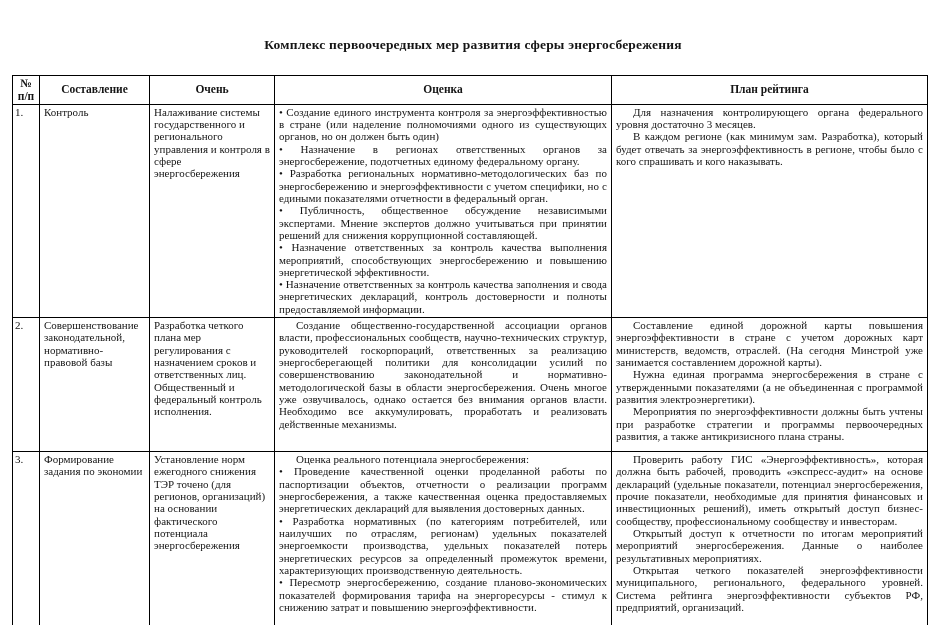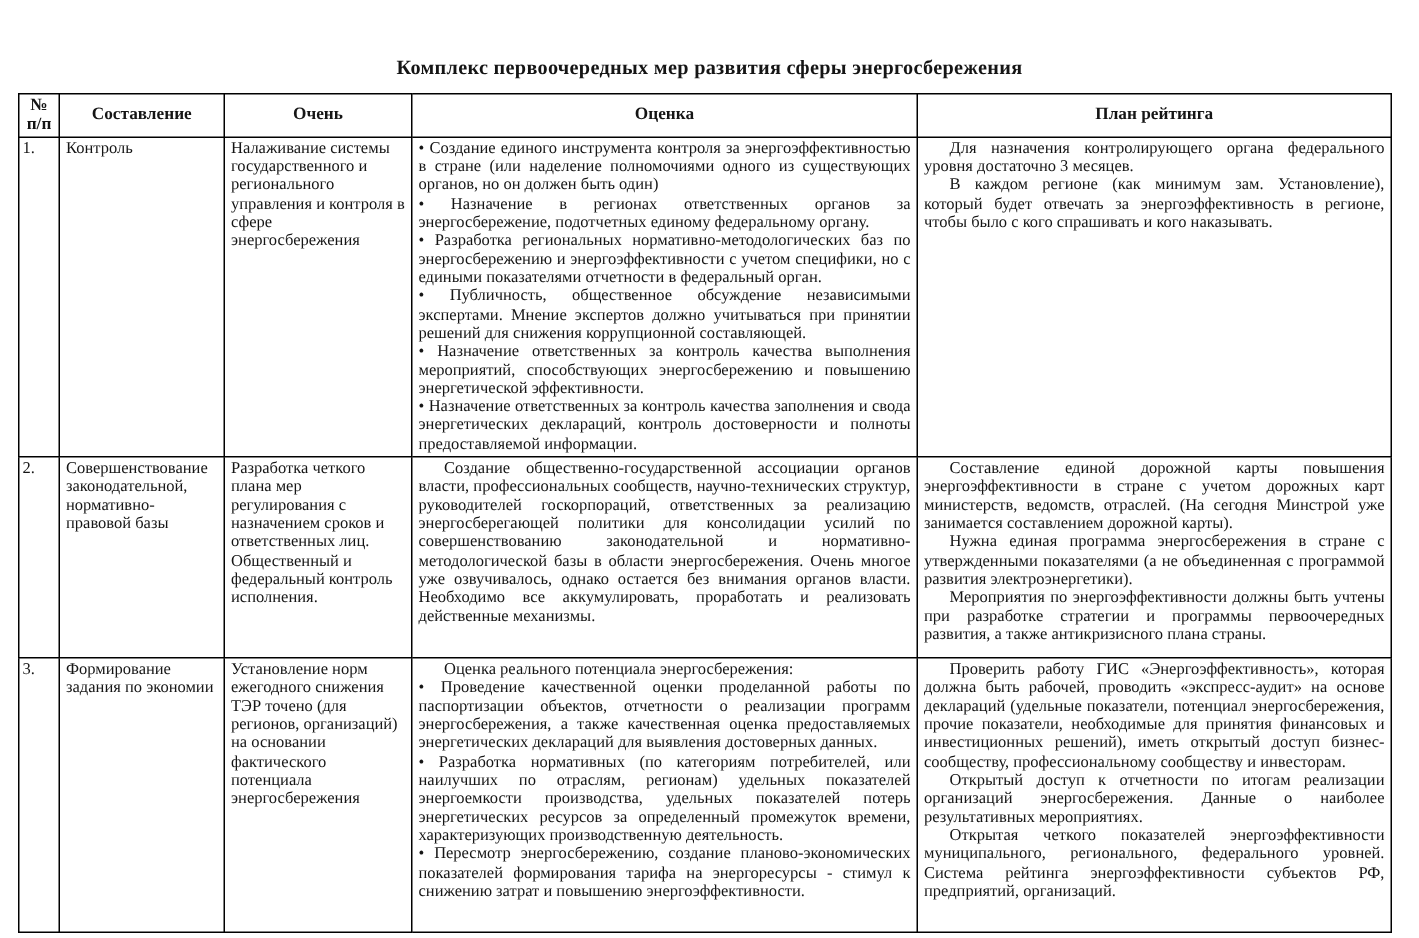--- a/index.html
+++ b/index.html
@@ -4,21 +4,21 @@
 <style>
   html, body {
     margin: 0; padding: 0;
     width: 946px; height: 625px;
     background: #ffffff;
     color: #151515;
     font-family: "Liberation Serif", "DejaVu Serif", serif;
     overflow: hidden;
   }
   .doc-title {
-    margin: 37px 0 9px 0;
+    margin: 37px 0 22px 0;
     text-align: center;
     font-weight: bold;
     font-size: 13.5px;
     letter-spacing: 0.2px;
   }
   table.measures {
     border-collapse: collapse;
     table-layout: fixed;
     width: 915px;
     margin-left: 12px;
@@ -92,21 +92,21 @@
         <td class="c3">
           <div class="para bullet"><span class="glyph">• </span><span>Создание единого инструмента контроля за </span><span class="spell">энергоэффективностью</span><span> в стране (или наделение полномочиями одного из существующих органов, но он должен быть один)</span></div>
           <div class="para bullet"><span class="glyph">• </span><span>Назначение в регионах ответственных органов за энергосбережение, подотчетных единому федеральному органу.</span></div>
           <div class="para bullet"><span class="glyph">• </span><span>Разработка региональных нормативно-методологических баз по энергосбережению и </span><span class="spell">энергоэффективности</span><span> с учетом специфики, но с едиными показателями отчетности в федеральный орган.</span></div>
           <div class="para bullet"><span class="glyph">• </span><span>Публичность, общественное обсуждение независимыми экспертами. Мнение экспертов должно учитываться при принятии решений для снижения коррупционной составляющей.</span></div>
           <div class="para bullet"><span class="glyph">• </span><span>Назначение ответственных за контроль качества выполнения мероприятий, способствующих энергосбережению и повышению энергетической эффективности.</span></div>
           <div class="para bullet"><span class="glyph">• </span><span>Назначение ответственных за контроль качества заполнения и свода энергетических деклараций, контроль достоверности и полноты предоставляемой информации.</span></div>
         </td>
         <td class="c4">
           <div class="para indent"><span>Для назначения контролирующего органа федерального уровня достаточно 3 месяцев.</span></div>
-          <div class="para indent"><span>В каждом регионе (как минимум зам. Установление), который будет отвечать за </span><span class="spell">энергоэффективность</span><span> в регионе, чтобы было с кого спрашивать и кого наказывать.</span></div>
+          <div class="para indent"><span>В каждом регионе (как минимум зам. Разработка), который будет отвечать за </span><span class="spell">энергоэффективность</span><span> в регионе, чтобы было с кого спрашивать и кого наказывать.</span></div>
         </td>
       </tr>
       <tr>
         <td class="c0">
           <div class="para plain"><span>2.</span></div>
         </td>
         <td class="c1">
           <div class="para plain"><span>Совершенствование законодательной, нормативно-правовой базы</span></div>
         </td>
         <td class="c2">
@@ -132,18 +132,18 @@
           <div class="para plain"><span>Установление норм ежегодного снижения ТЭР точено (для регионов, организаций) на основании фактического потенциала энергосбережения</span></div>
         </td>
         <td class="c3">
           <div class="para indent"><span>Оценка реального потенциала энергосбережения:</span></div>
           <div class="para bullet"><span class="glyph">• </span><span>Проведение качественной оценки проделанной работы по паспортизации объектов, отчетности о реализации программ энергосбережения, а также качественная оценка предоставляемых энергетических деклараций для выявления достоверных данных.</span></div>
           <div class="para bullet"><span class="glyph">• </span><span>Разработка нормативных (по категориям потребителей, или наилучших по отраслям, регионам) удельных показателей энергоемкости производства, удельных показателей потерь энергетических ресурсов за определенный промежуток времени, характеризующих производственную деятельность.</span></div>
           <div class="para bullet"><span class="glyph">• </span><span>Пересмотр </span><span class="spell">энергосбережению</span><span>, создание планово-экономических показателей формирования тарифа на энергоресурсы - стимул к снижению затрат и повышению </span><span class="spell">энергоэффективности</span><span>.</span></div>
         </td>
         <td class="c4">
           <div class="para indent"><span>Проверить работу ГИС «</span><span class="spell">Энергоэффективность</span><span>», которая должна быть рабочей, проводить «экспресс-аудит» на основе деклараций (удельные показатели, потенциал энергосбережения, прочие показатели, необходимые для принятия финансовых и инвестиционных решений), иметь открытый доступ бизнес-сообществу, профессиональному сообществу и инвесторам.</span></div>
-          <div class="para indent"><span>Открытый доступ к отчетности по итогам реализации организаций энергосбережения. Данные о наиболее результативных мероприятиях.</span></div>
+          <div class="para indent"><span>Открытый доступ к отчетности по итогам мероприятий мероприятий энергосбережения. Данные о наиболее результативных мероприятиях.</span></div>
           <div class="para indent"><span>Открытая четкого показателей </span><span class="spell">энергоэффективности</span><span> муниципального, регионального, федерального уровней. Система рейтинга </span><span class="spell">энергоэффективности</span><span> субъектов РФ, предприятий, организаций.</span></div>
         </td>
       </tr>
     </tbody>
 </table>
 
 </body></html>

